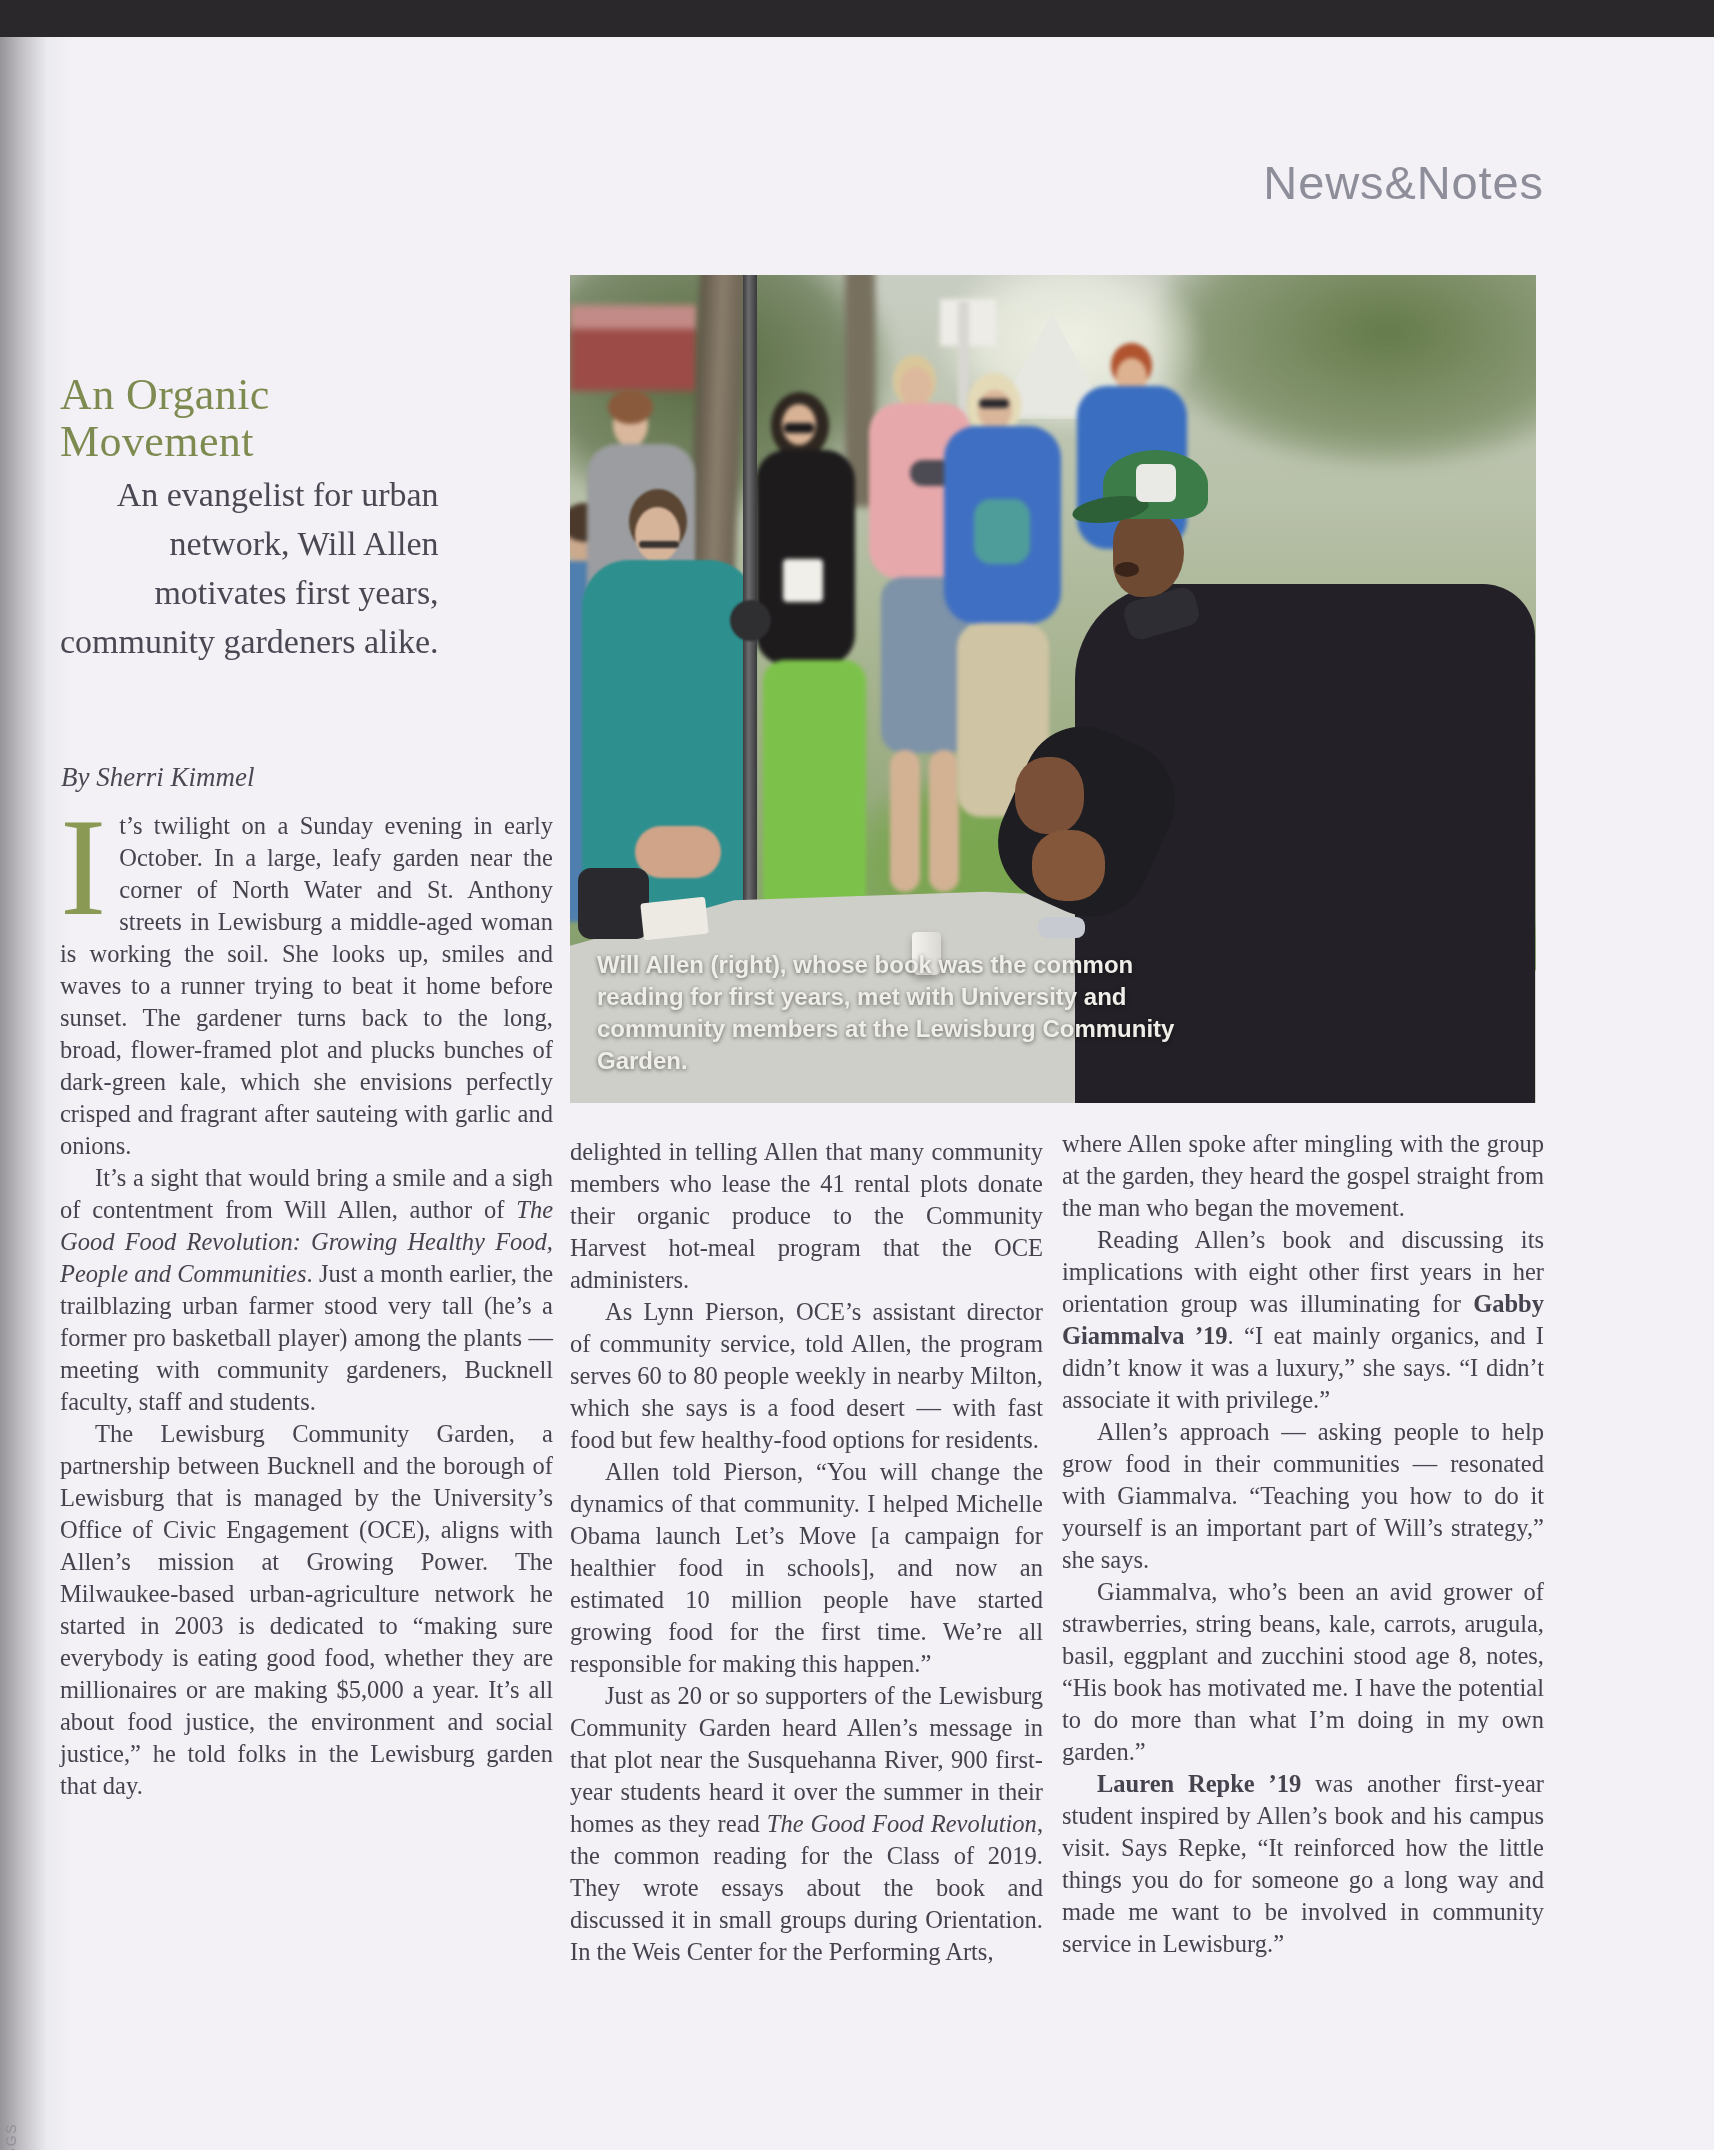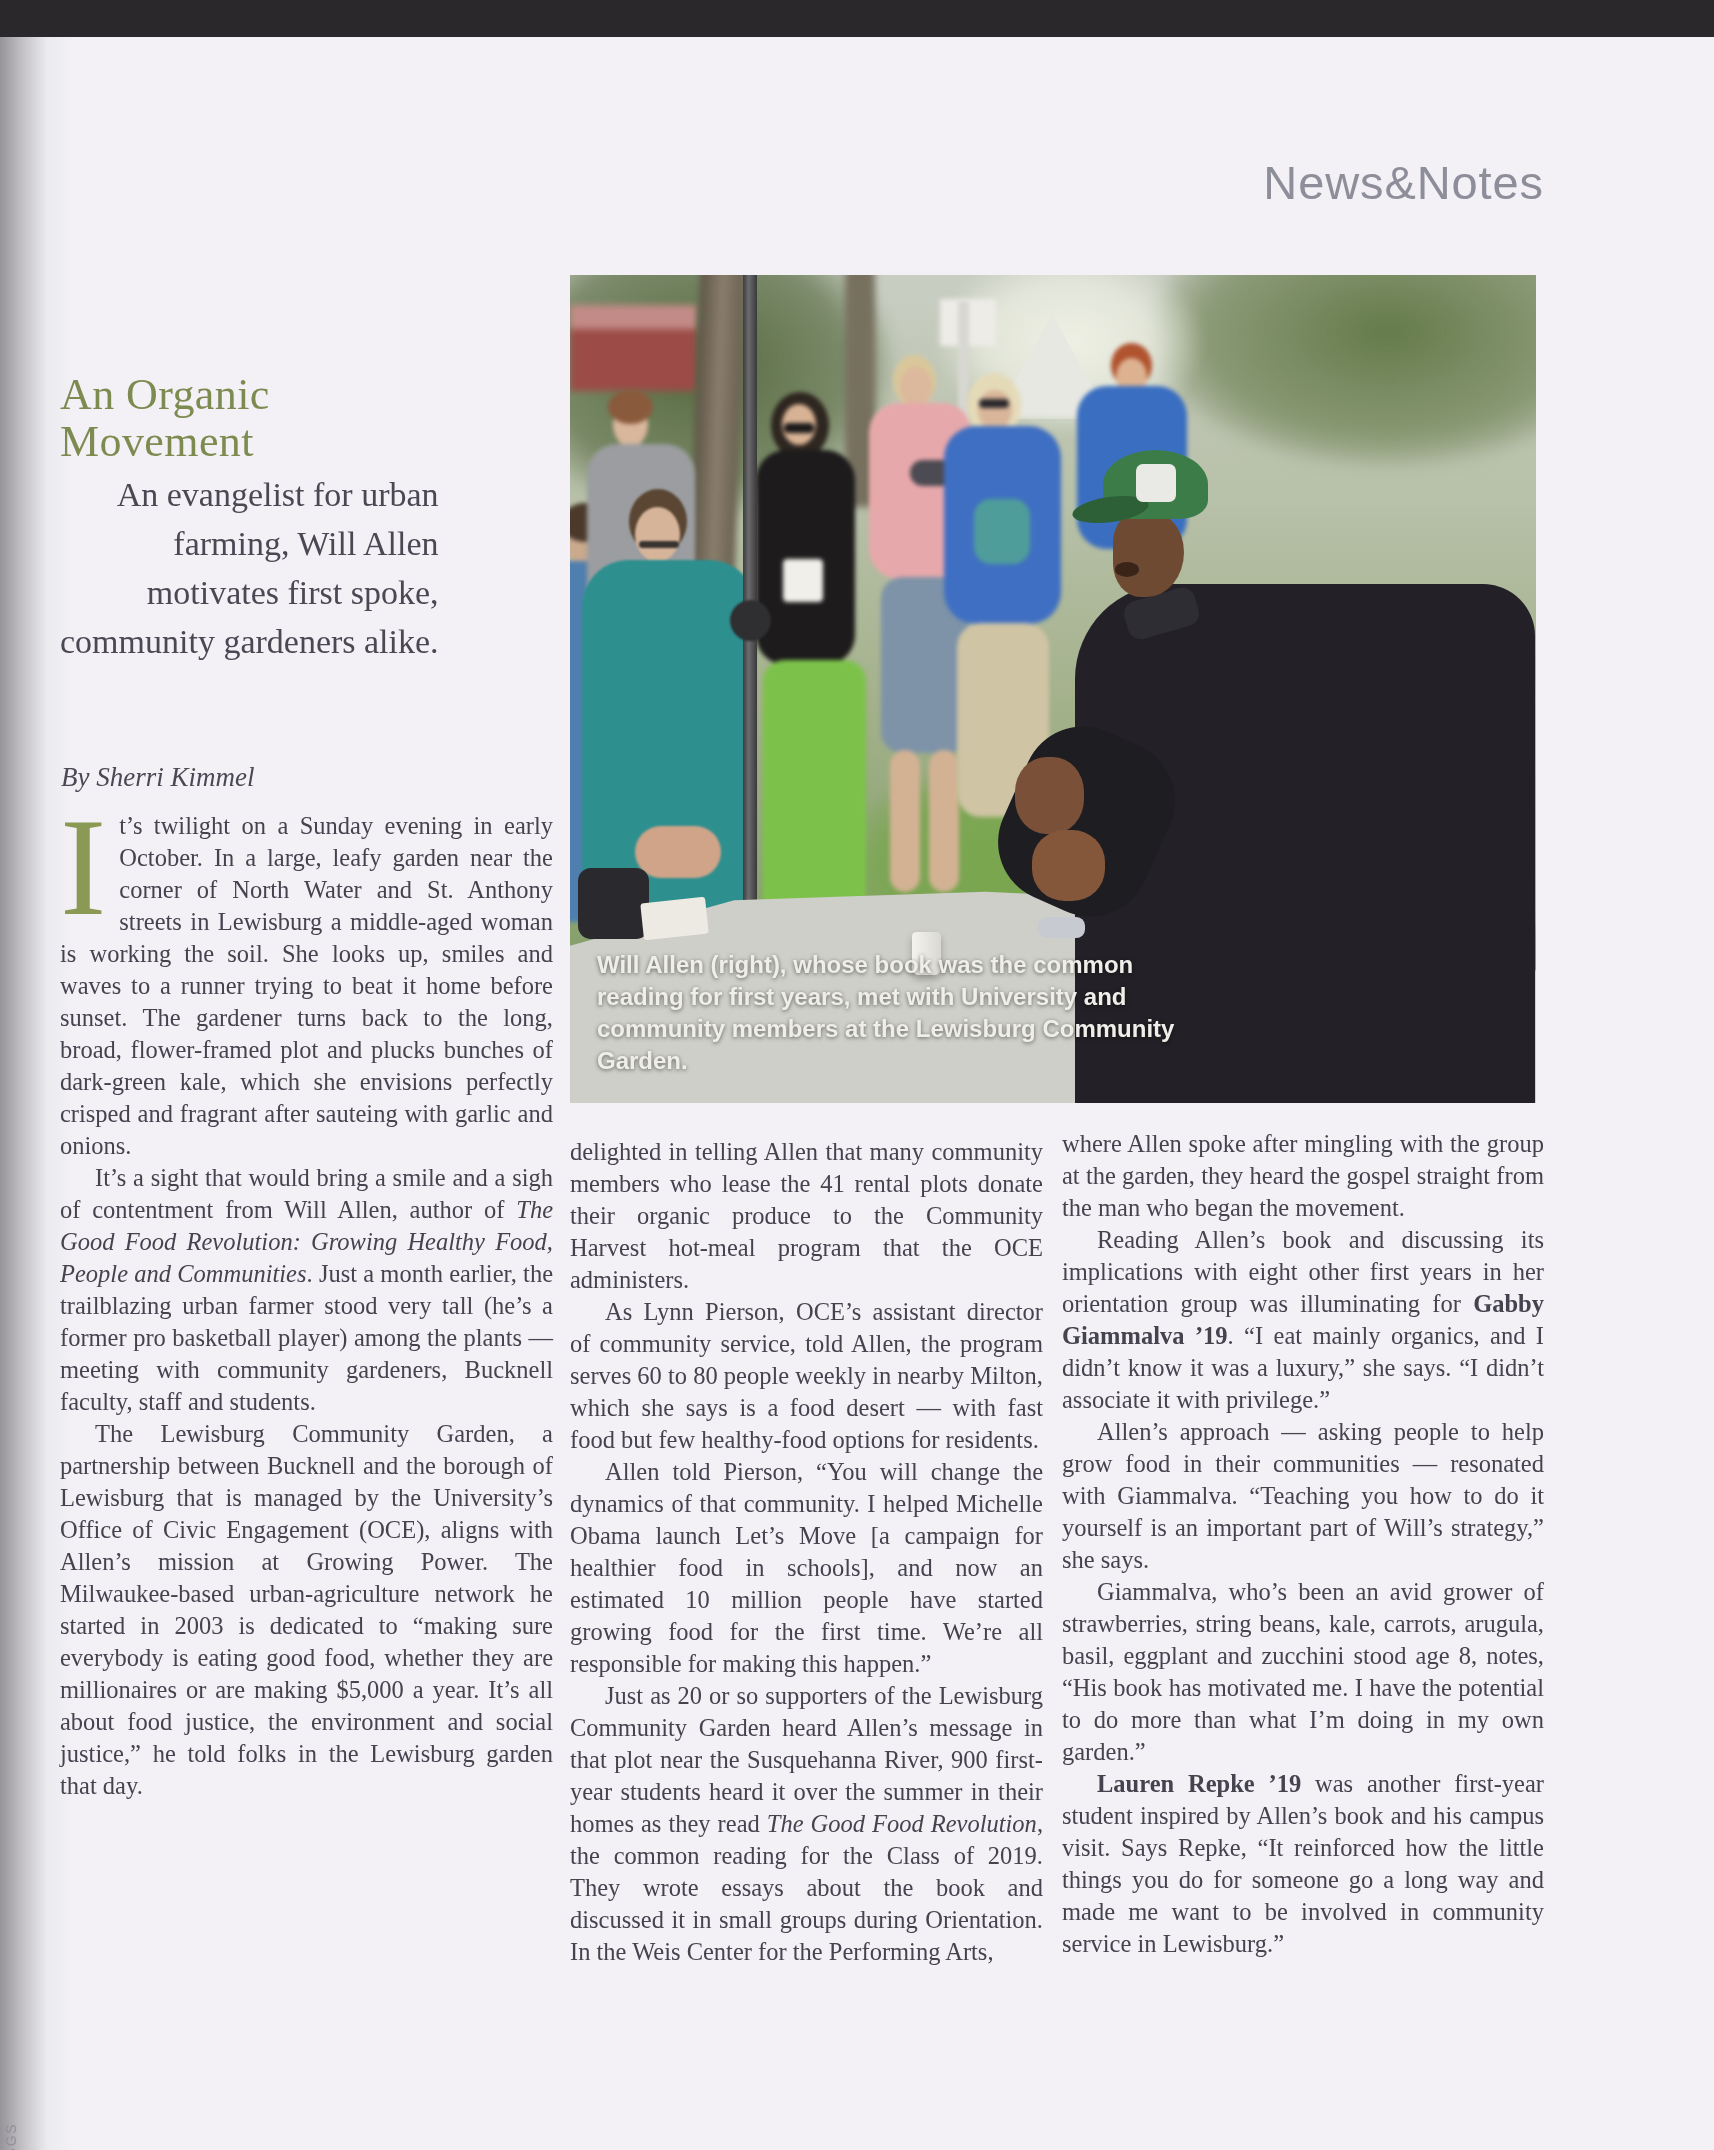--- a/index.html
+++ b/index.html
@@ -85,22 +85,22 @@
 
   <div class="section-header">News&amp;Notes</div>
 
   <div class="headline">
     <div>An Organic</div>
     <div>Movement</div>
   </div>
 
   <div class="subtitle">
     <div>An evangelist for urban</div>
-    <div>farming, Will Allen</div>
-    <div>motivates first spoke,</div>
+    <div>network, Will Allen</div>
+    <div>motivates first years,</div>
     <div>community gardeners alike.</div>
   </div>
 
   <div class="byline">By Sherri Kimmel</div>
 
   <div class="photo">
     <div class="ph ph-canopy1"></div>
     <div class="ph ph-canopy2"></div>
     <div class="ph ph-bright"></div>
     <div class="ph ph-building"></div>

